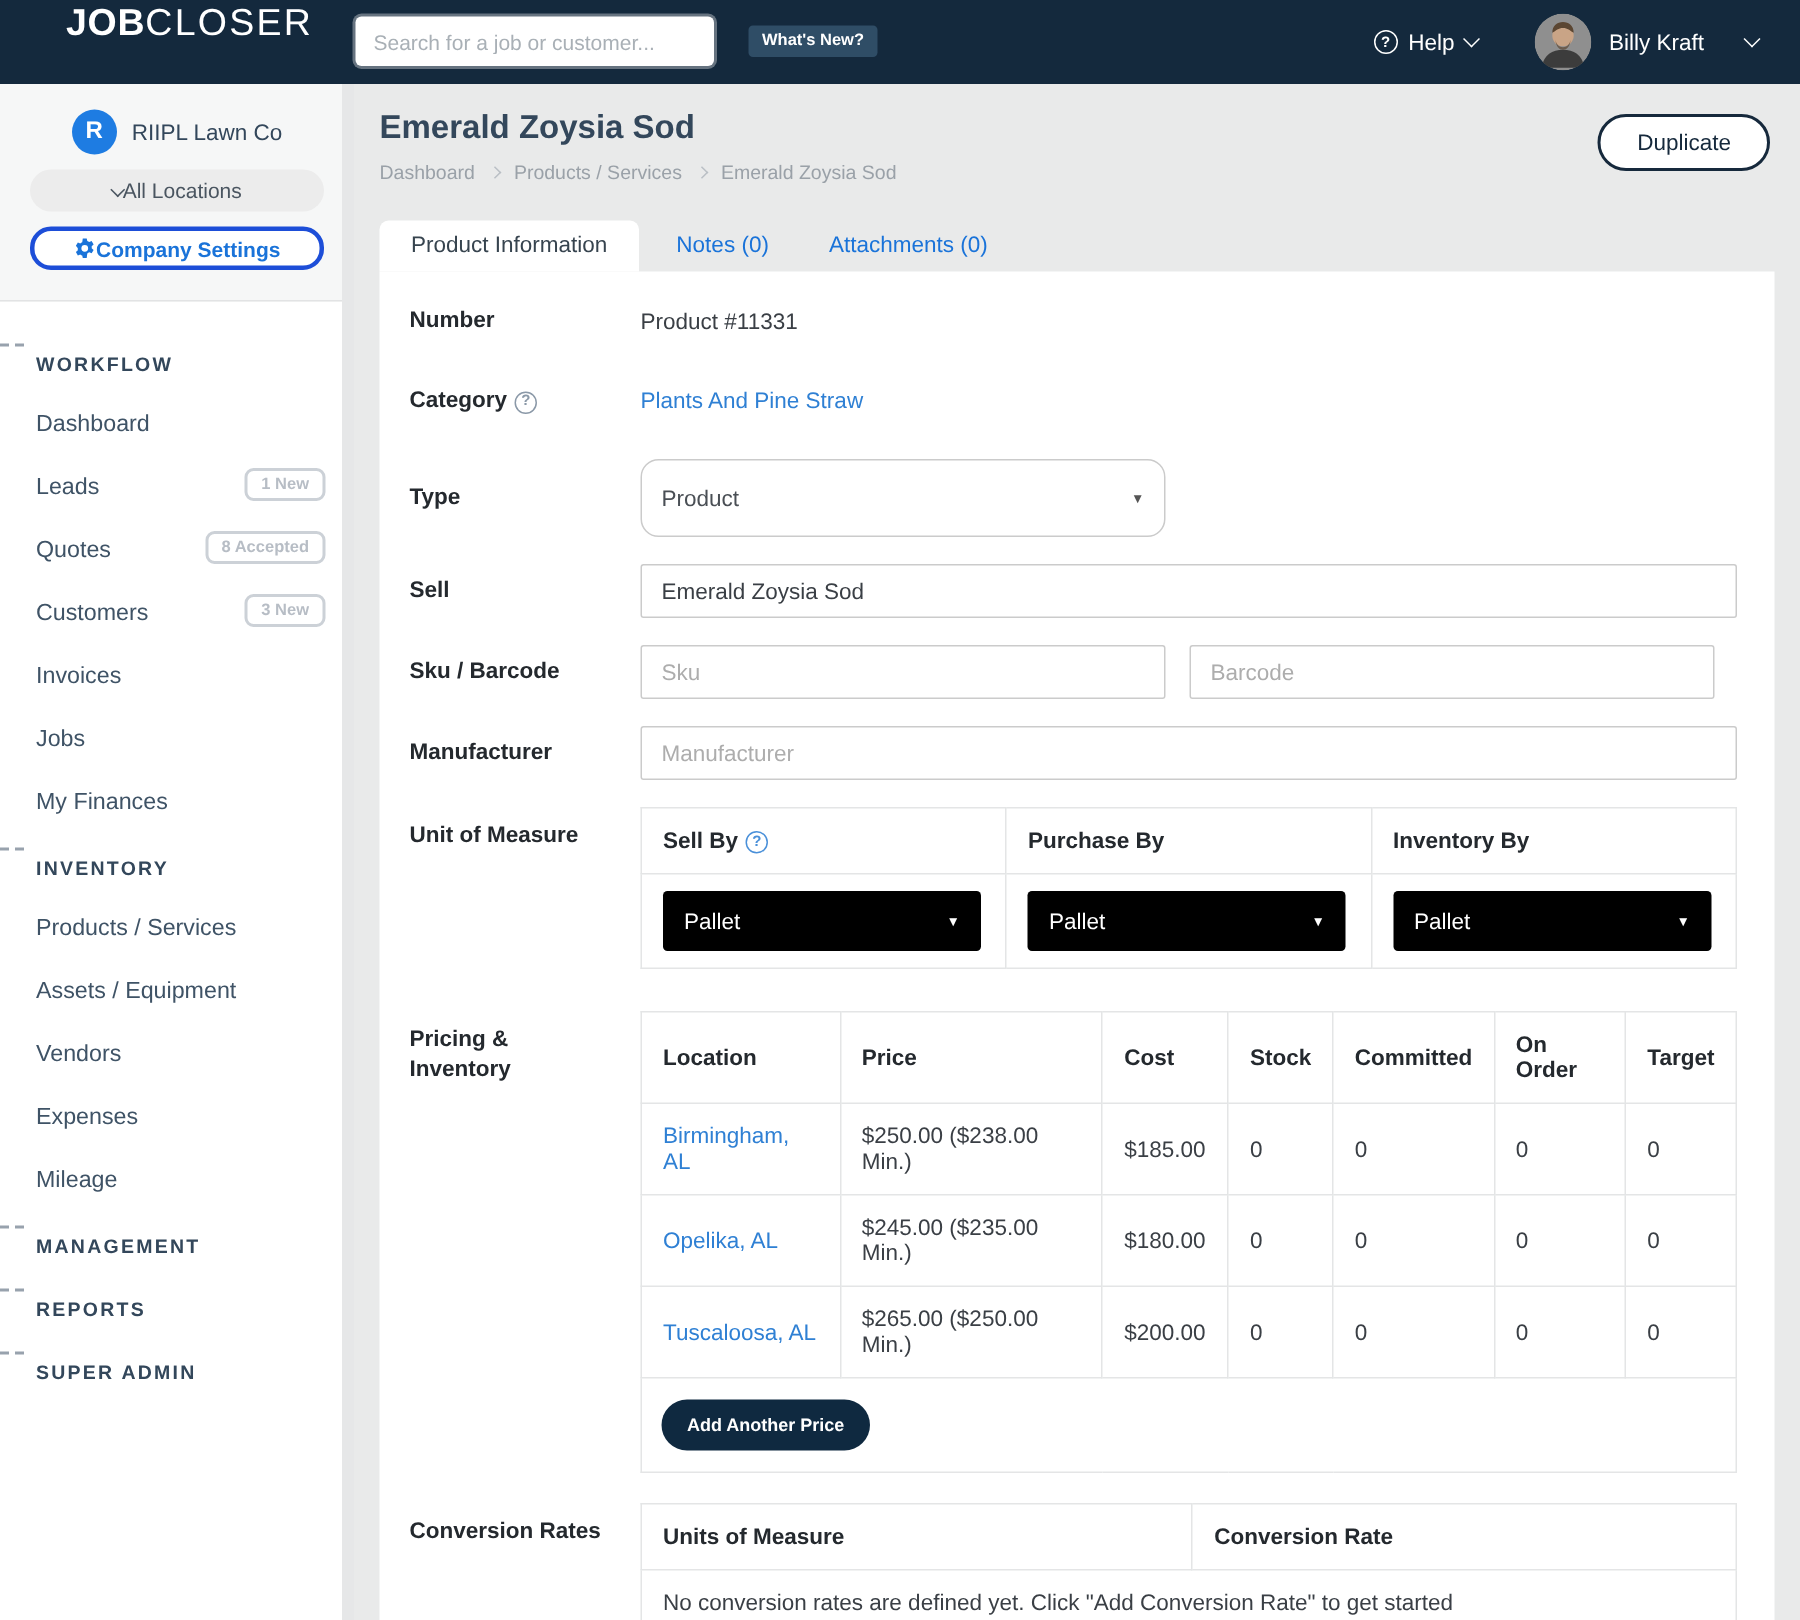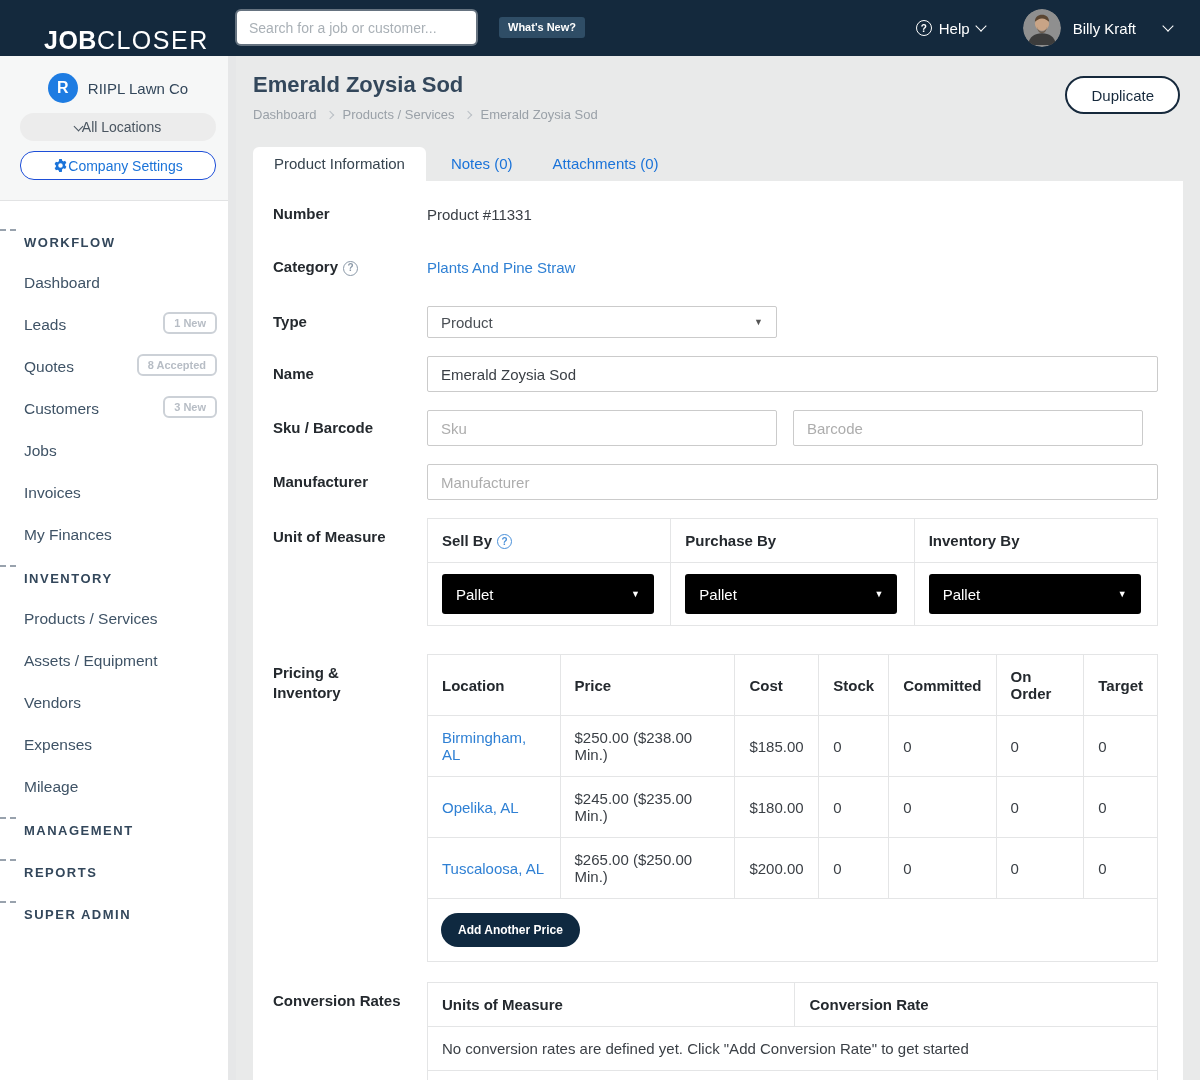--- a/index.html
+++ b/index.html
@@ -2,21 +2,21 @@
 <html><head>
 <meta charset="utf-8">
 <style>
   * { margin:0; padding:0; box-sizing:border-box; }
   html,body { width:1200px; height:1080px; overflow:hidden;
     font-family:"Liberation Sans", sans-serif; background:#e9eaea; }
 
   
   .navbar { position:absolute; left:0; top:0; width:1200px; height:56px;
     background:#14293d; z-index:10; }
-  .logo { position:absolute; left:44px; top:26px; color:#fff; font-size:25px;
+  .logo { position:absolute; left:44px; top:1px; color:#fff; font-size:25px;
     letter-spacing:.5px; white-space:nowrap; }
   .logo .b { font-weight:700; }
   .logo .l { font-weight:300; letter-spacing:1.5px; }
   .nav-search { position:absolute; left:237px; top:11px; width:239px; height:33px;
     border:none; border-radius:4px; padding:0 12px; font-size:14px;
     font-family:"Liberation Sans",sans-serif; color:#333; outline:none;
     box-shadow:0 0 0 2px rgba(255,255,255,.35); }
   .nav-search::placeholder { color:#a9b0b6; }
   .whats-new { position:absolute; left:499px; top:17px; height:21px;
     background:#2f4d66; color:#fff; font-size:11px; font-weight:700;
@@ -46,21 +46,21 @@
   .company-row { display:flex; align-items:center; justify-content:center; gap:10px; }
   .company-logo { width:30px; height:30px; border-radius:50%; background:#1e7ce2;
     color:#fff; font-size:16px; font-weight:700; display:flex; align-items:center;
     justify-content:center; }
   .company-name { font-size:15px; color:#33475b; font-weight:500; }
   .pill { width:196px; height:28px; margin:10px auto 0; border-radius:14px;
     display:flex; align-items:center; justify-content:center; gap:0;
     font-size:14px; cursor:pointer; }
   .pill.locations { background:#ececec; color:#4a5560; }
   .pill.locations .chev { color:#4a5560; margin-top:-2px; width:7px; height:7px; }
-  .pill.settings { background:#fff; border:1px solid #1d4ed8; color:#1a73d9; height:29px; }
+  .pill.settings { background:#fff; border:3px solid #1d4ed8; color:#1a73d9; height:29px;font-weight:bold; }
   .nav-list { padding-top:7px; }
   .nav-row { height:42px; display:flex; align-items:flex-end; position:relative;
     padding-left:24px; }
   .nav-section { font-size:13px; font-weight:700; letter-spacing:1.5px;
     color:#33475b; }
   .nav-section::before { content:""; position:absolute; left:0; top:50%;
     width:16px; border-top:2px dashed #98a2ad; }
   .nav-item { font-size:15.5px; color:#3f5366; cursor:pointer; }
   .badge { margin-left:auto; margin-right:19px; border:2px solid #ccd1d7;
     border-radius:6px; color:#b7bdc5; font-size:11px; font-weight:700;
@@ -101,21 +101,21 @@
     font-size:10px; font-weight:700; align-items:center; justify-content:center;
     margin-left:5px; vertical-align:1px; }
   .qmark.gray { border:1px solid #8b99a8; color:#8b99a8; }
   .qmark.blue { border:1px solid #4a90d9; color:#4a90d9; }
 
   .text-input { height:36px; border:1px solid #cbcbcb; border-radius:2px;
     padding:0 13px; font-size:15px; color:#3a3f45; outline:none; width:100%;
     font-family:"Liberation Sans",sans-serif; }
   .text-input::placeholder { color:#adadad; }
   .w350 { width:350px; }
-  .select-box { width:350px; height:32px; border:1px solid #cbcbcb; border-radius:2px;
+  .select-box { width:350px; height:52px; border:1px solid #cbcbcb; border-radius:12px;
     display:flex; align-items:center; padding:0 13px; font-size:15px; color:#4a4f55;
     cursor:pointer; position:relative; }
   .select-box .caret { margin-left:auto; font-size:9px; color:#555; }
   .pair { display:flex; gap:16px; }
 
   table.grid { width:100%; border-collapse:collapse; }
   table.grid th, table.grid td { border:1px solid #e4e5e6; text-align:left;
     font-size:15px; padding:13px 14px; }
   table.grid th { font-weight:600; color:#24292e; }
   table.grid td { color:#3a3f45; }
@@ -200,24 +200,24 @@
       </div>
     <div class="nav-row">
         <span class="nav-item">Quotes</span>
         <span class="badge">8 Accepted</span>
       </div>
     <div class="nav-row">
         <span class="nav-item">Customers</span>
         <span class="badge">3 New</span>
       </div>
     <div class="nav-row">
+        <span class="nav-item">Invoices</span>
+      </div>
+    <div class="nav-row">
         <span class="nav-item">Jobs</span>
-      </div>
-    <div class="nav-row">
-        <span class="nav-item">Invoices</span>
       </div>
     <div class="nav-row">
         <span class="nav-item">My Finances</span>
       </div>
     <div class="nav-row">
         <span class="nav-section">INVENTORY</span>
       </div>
     <div class="nav-row">
         <span class="nav-item">Products / Services</span>
       </div>
@@ -280,21 +280,21 @@
 
     <div class="form-row mb-std">
       <div class="flabel">Type</div>
       <div class="select-box">
         <span>Product</span>
         <span class="caret">▼</span>
       </div>
     </div>
 
     <div class="form-row mb-std">
-      <div class="flabel">Name</div>
+      <div class="flabel">Sell</div>
       <div class="fcontent">
         <input class="text-input" value="Emerald Zoysia Sod" style="">
       </div>
     </div>
 
     <div class="form-row mb-std">
       <div class="flabel">Sku / Barcode</div>
       <div class="fcontent pair">
         <input class="text-input w350" placeholder="Sku" style="">
         <input class="text-input w350" placeholder="Barcode" style="">

